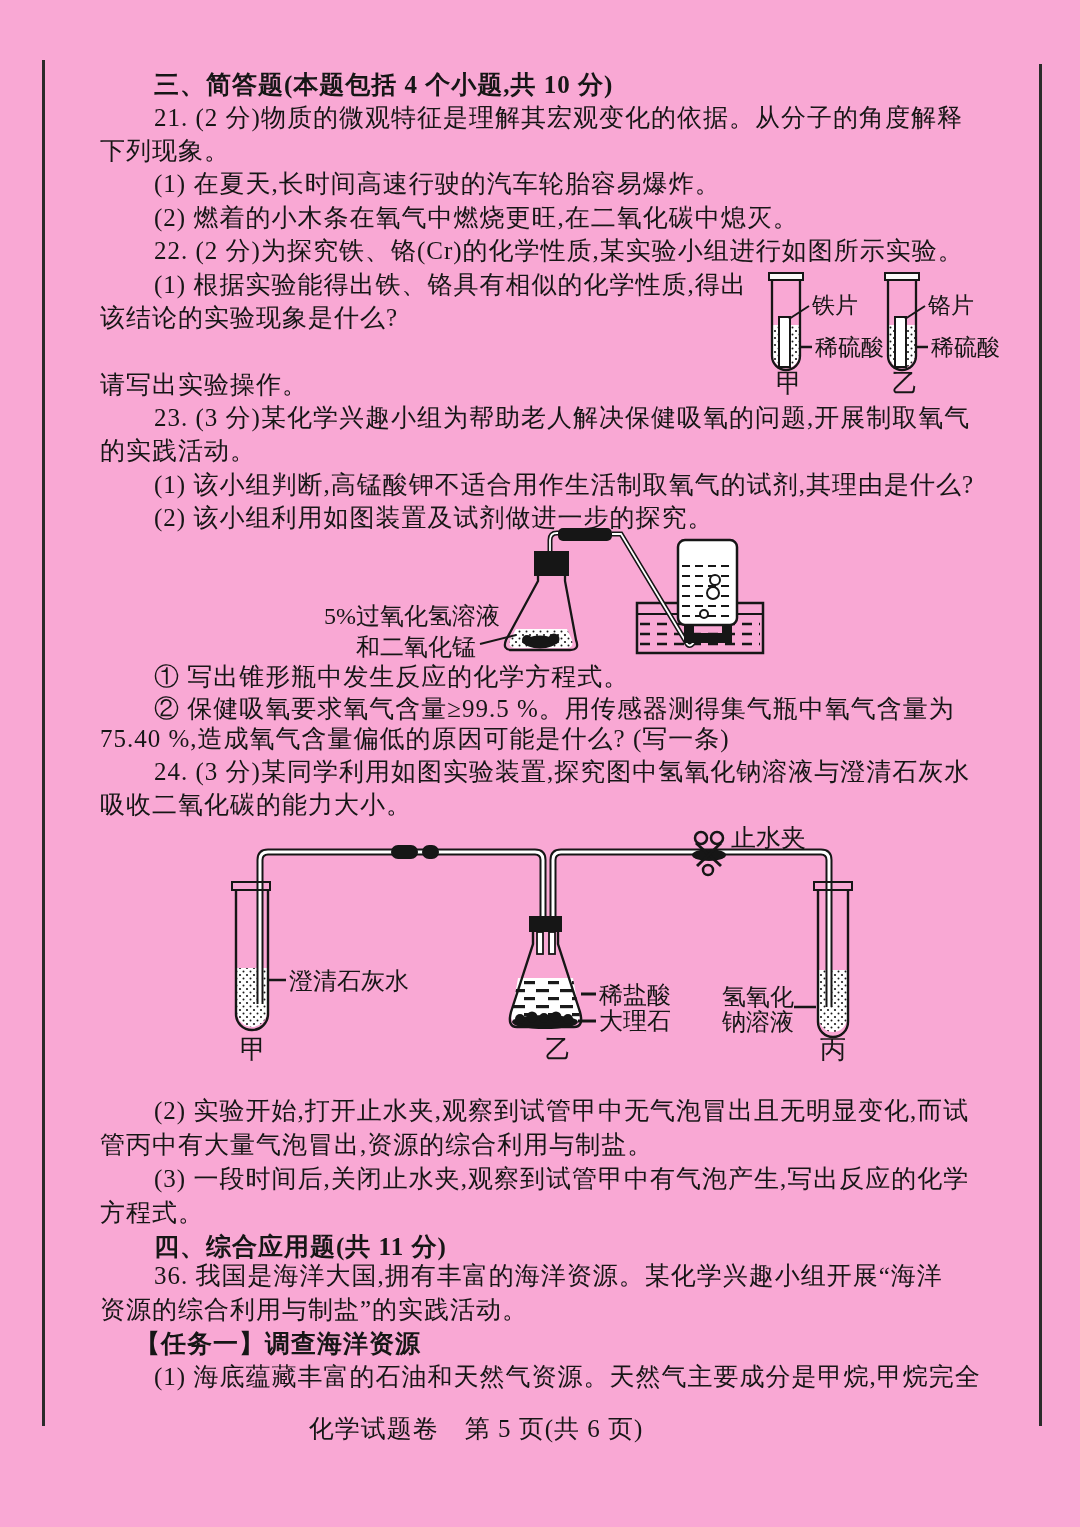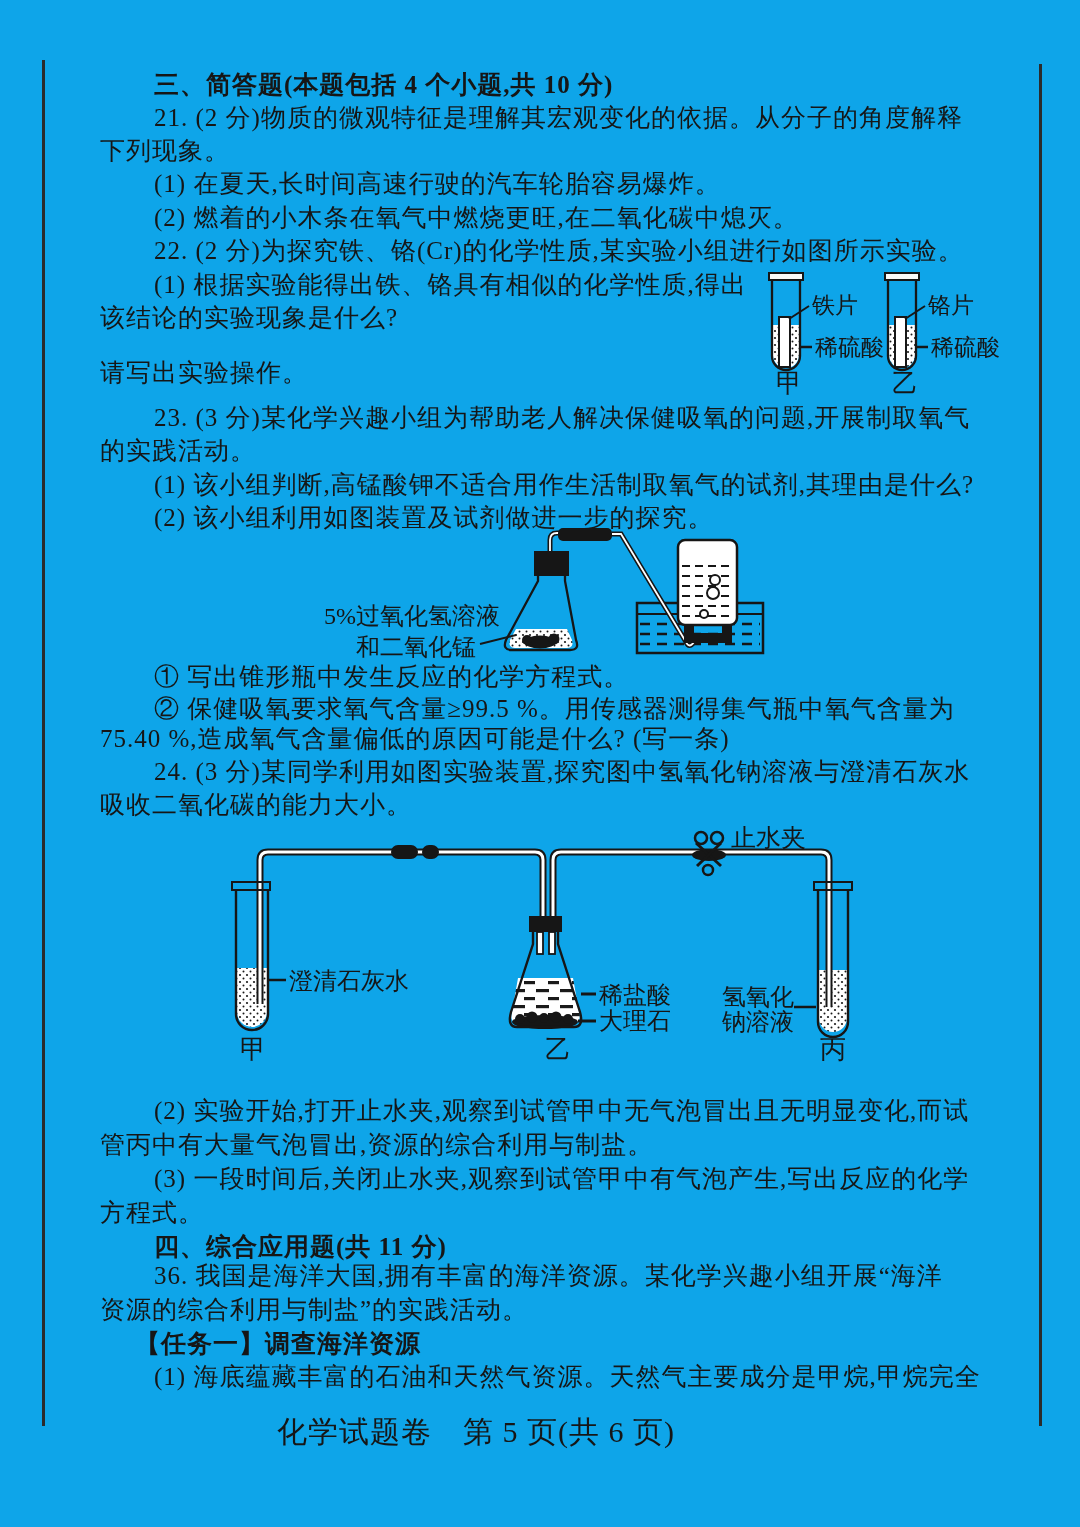--- a/index.html
+++ b/index.html
@@ -1,32 +1,32 @@
 <!DOCTYPE html>
 <html><head>
 <meta charset="utf-8">
 <style>
   html,body { margin:0; padding:0; background:#e8e8e8; }
   .page {
     position:relative; width:1080px; height:1527px; margin:0 auto;
-    background:#0ea5e9; overflow:hidden;
+    background:#f9a8d4; overflow:hidden;
     font-family:"Liberation Serif","DejaVu Serif",serif;
     color:#161616;
   }
   .border-line { position:absolute; width:2.5px; background:#2b2b2b; }
   .tl {
     position:absolute; left:100px; font-size:25px; line-height:30px;
     letter-spacing:1px; white-space:pre; color:#161616;
   }
   .ind { left:154px; }
   .ind2 { left:135px; }
   .bold { font-weight:bold; }
   .footer {
     position:absolute; top:1412px; left:0; width:952px; text-align:center;
-    font-size:30px; letter-spacing:1px; color:#161616;
+    font-size:25px; letter-spacing:1px; color:#161616;
   }
   .diag { position:absolute; }
   svg text {
     font-family:"Liberation Serif","DejaVu Serif",serif;
     fill:#161616;
   }
   svg .ln { stroke:#161616; fill:none; }
 </style>
 </head>
 <body>
@@ -53,21 +53,21 @@
 
   <div class="tl ind bold" style="top:70px">三、简答题(本题包括 4 个小题,共 10 分)</div>
   <div class="tl ind" style="top:103px">21. (2 分)物质的微观特征是理解其宏观变化的依据。从分子的角度解释</div>
   <div class="tl" style="top:136px">下列现象。</div>
   <div class="tl ind" style="top:169px">(1) 在夏天,长时间高速行驶的汽车轮胎容易爆炸。</div>
   <div class="tl ind" style="top:203px">(2) 燃着的小木条在氧气中燃烧更旺,在二氧化碳中熄灭。</div>
 
   <div class="tl ind" style="top:236px">22. (2 分)为探究铁、铬(Cr)的化学性质,某实验小组进行如图所示实验。</div>
   <div class="tl ind" style="top:270px">(1) 根据实验能得出铁、铬具有相似的化学性质,得出</div>
   <div class="tl" style="top:303px">该结论的实验现象是什么?</div>
-  <div class="tl" style="top:358px">请写出实验操作。</div>
+  <div class="tl" style="top:370px">请写出实验操作。</div>
 
   <svg class="diag" style="left:752px; top:266px;" width="290" height="134" viewBox="0 0 290 134">
 
     <g>
       <rect x="17" y="7" width="34" height="7" fill="#fbfbf9" stroke="#161616" stroke-width="2"></rect>
       <path d="M21,59 V89 A13,13 0 0 0 47,89 V59 Z" fill="url(#pat-dots)"></path>
       <rect x="27" y="51" width="11" height="50" fill="#ffffff" stroke="#161616" stroke-width="2"></rect>
       <path class="ln" d="M20,13 V90 A14,14 0 0 0 48,90 V13" stroke-width="2.3"></path>
       <line class="ln" x1="37" y1="53" x2="57" y2="40" stroke-width="2"></line>
       <text x="60" y="47" font-size="23">铁片</text>

